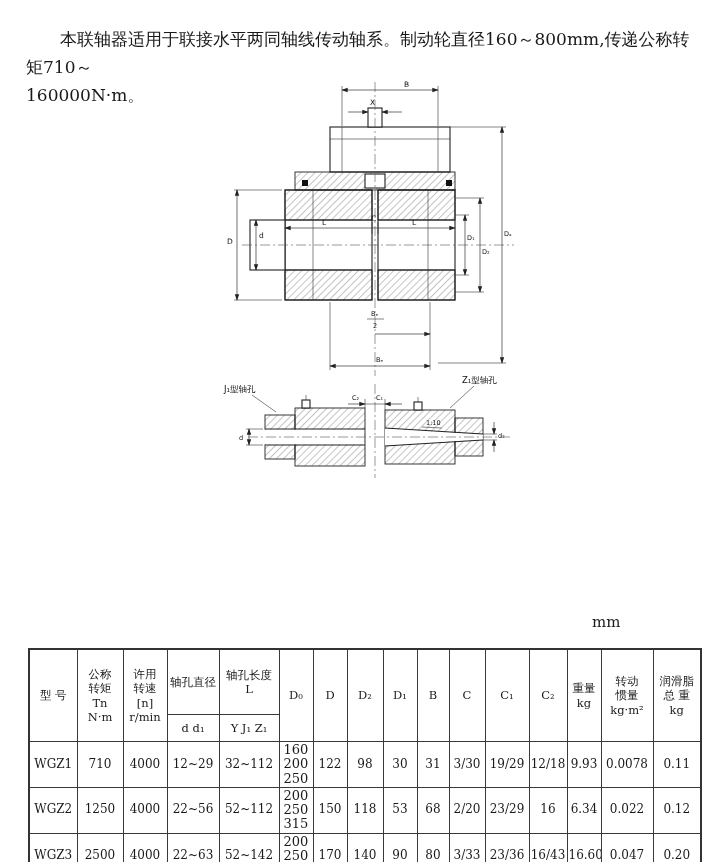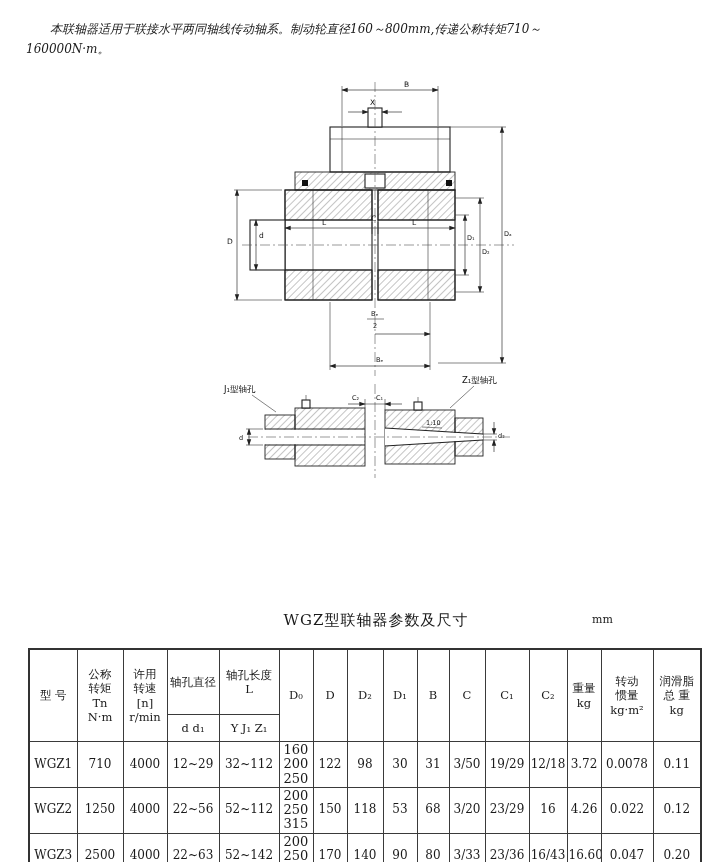--- a/index.html
+++ b/index.html
@@ -3,38 +3,38 @@
 <meta charset="utf-8">
 <style>
   html,body{margin:0;padding:0;}
   body{
     width:726px;height:862px;background:#ffffff;color:#1a1a1a;
     font-family:"DejaVu Serif","Liberation Serif",serif;
     position:relative;overflow:hidden;
   }
   .intro{
     position:absolute;top:8px;left:26px;width:676px;
-    font-size:12px;line-height:1.65;
-    text-indent:2em;white-space:pre-line;font-style:italic;
+    font-size:17px;line-height:1.65;
+    text-indent:2em;white-space:pre-line;
   }
   .drawing-wrap{position:absolute;top:78px;left:218px;width:300px;height:405px;}
   
   .ol{fill:none;stroke:#222;stroke-width:1.1;}
   .olf{fill:#fff;stroke:#222;stroke-width:1.1;}
   .thin{fill:none;stroke:#333;stroke-width:0.6;}
   .dim{fill:none;stroke:#333;stroke-width:0.7;}
   .cl{fill:none;stroke:#555;stroke-width:0.6;stroke-dasharray:10 3 2 3;}
   .hat{fill:url(#hatch);stroke:#222;stroke-width:0.9;}
   text.dl{font-family:"DejaVu Sans",sans-serif;font-size:7.5px;fill:#111;}
   text.dls{font-family:"DejaVu Sans",sans-serif;font-size:6.5px;fill:#111;}
   text.cjk{font-family:"DejaVu Sans",sans-serif;font-size:8.5px;fill:#111;}
   
   .table-title-row{position:absolute;top:611px;left:0;width:726px;height:22px;}
   .table-title{position:absolute;left:0;width:726px;text-align:center;font-size:15px;letter-spacing:1px;padding-left:26px;box-sizing:border-box;}
-  .unit-label{position:absolute;left:592px;top:2px;font-size:11px;}
+  .unit-label{position:absolute;left:592px;top:2px;font-size:15px;}
   table.params{
     position:absolute;top:648px;left:28px;width:672px;
     border-collapse:collapse;table-layout:fixed;
     font-size:12px;
   }
   table.params th,table.params td{
     border:1px solid #3a3a3a;text-align:center;vertical-align:middle;
     padding:1px 1px;white-space:pre-line;font-weight:normal;
     overflow:hidden;
   }
@@ -183,21 +183,20 @@
   <text class="dls" x="158" y="322">C₁</text>
 
   <text class="cjk" x="6" y="314">J₁型轴孔</text>
   <line class="thin" x1="34" y1="317" x2="58" y2="334"></line>
   <text class="cjk" x="244" y="305">Z₁型轴孔</text>
   <line class="thin" x1="256" y1="308" x2="232" y2="330"></line>
 </svg>
 </div>
 
 <div class="table-title-row">
-  <div class="table-title">WGZ型联轴器参数及尺寸</div>
   <span class="unit-label">mm</span>
 </div>
 
 <table class="params">
   <colgroup>
     <col style="width:48px">
       <col style="width:46px">
       <col style="width:44px">
       <col style="width:52px">
     <col style="width:60px">
@@ -256,44 +255,44 @@
       <td>4000</td>
       <td>12~29</td>
       <td>32~112</td>
       <td class="d0col">160
 200
 250</td>
       <td>122</td>
       <td>98</td>
       <td>30</td>
       <td>31</td>
-      <td>3/50</td>
+      <td>3/30</td>
       <td>19/29</td>
       <td>12/18</td>
-      <td>3.72</td>
+      <td>9.93</td>
       <td>0.0078</td>
       <td>0.11</td>
     </tr>
     <tr>
       <td>WGZ2</td>
       <td>1250</td>
       <td>4000</td>
       <td>22~56</td>
       <td>52~112</td>
       <td class="d0col">200
 250
 315</td>
       <td>150</td>
       <td>118</td>
       <td>53</td>
       <td>68</td>
-      <td>3/20</td>
+      <td>2/20</td>
       <td>23/29</td>
       <td>16</td>
-      <td>4.26</td>
+      <td>6.34</td>
       <td>0.022</td>
       <td>0.12</td>
     </tr>
     <tr>
       <td>WGZ3</td>
       <td>2500</td>
       <td>4000</td>
       <td>22~63</td>
       <td>52~142</td>
       <td class="d0col">200

